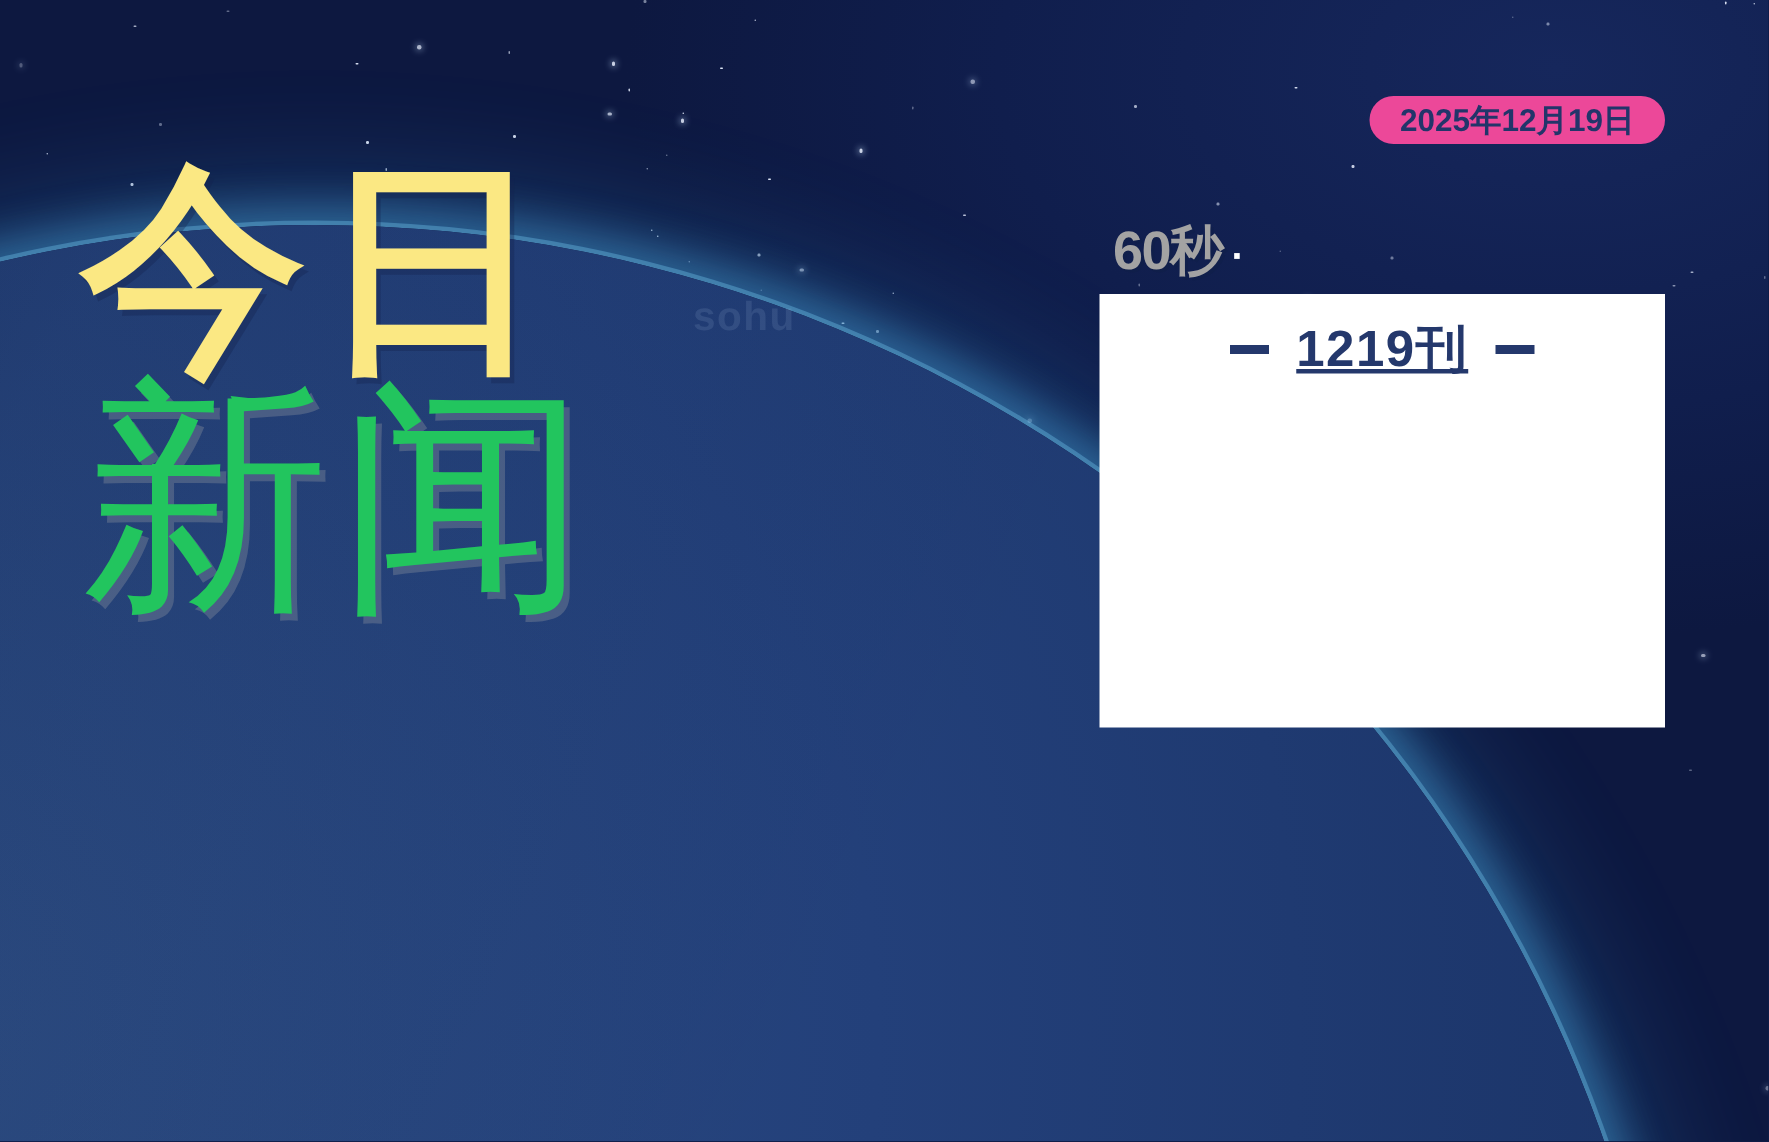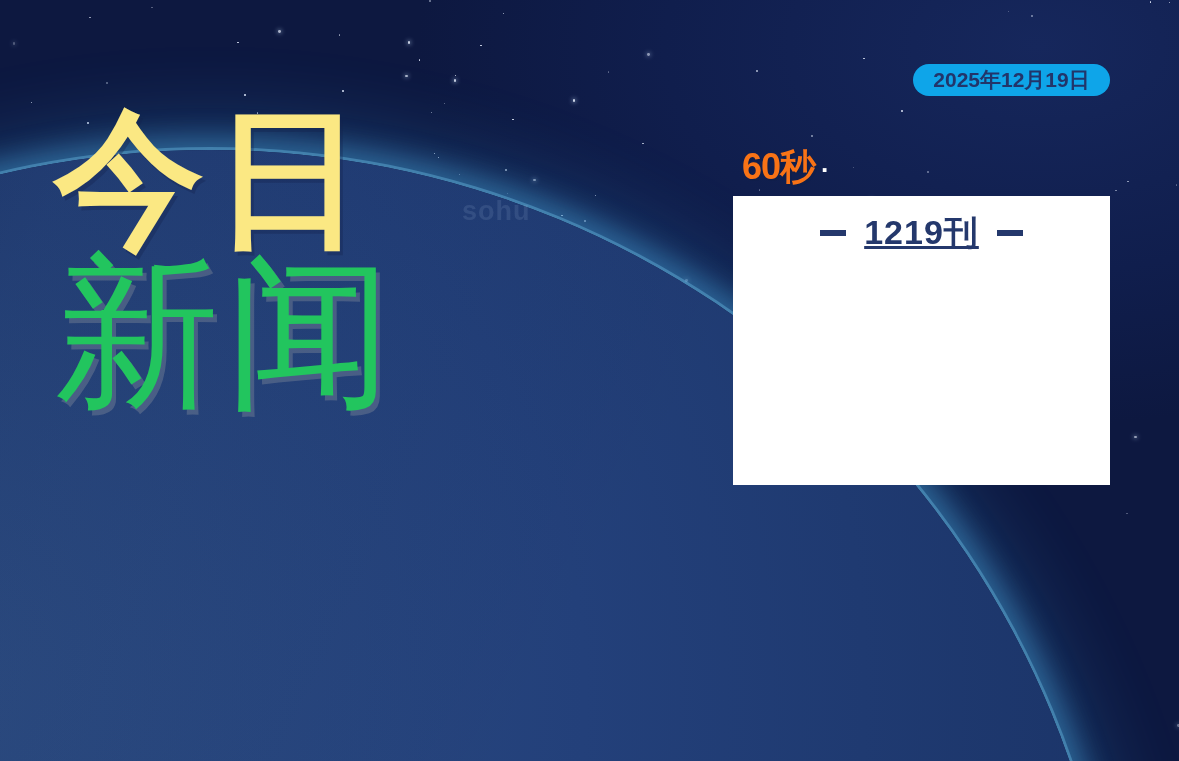--- a/index.html
+++ b/index.html
@@ -118,32 +118,32 @@
   .title-line2 {
     font-size:166px; line-height:170px; font-weight:400;
     color:#22c55e; letter-spacing:6px; margin-top:-6px;
     text-shadow:4px 5px 0 rgba(120,130,150,0.45);
   }
 
   
   .date-pill {
     position:absolute; left:913px; top:64px;
     width:197px; height:32px;
-    background:#0ea5e9; border-radius:16px;
+    background:#ec4899; border-radius:16px;
     display:flex; align-items:center; justify-content:center;
     color:#22356a; font-size:21px; font-weight:700; letter-spacing:0px;
   }
 
   
   .tagline {
     position:absolute; left:742px; top:143px;
     display:flex; align-items:baseline; white-space:nowrap;
   }
   .tagline .sec {
-    font-size:36px; font-weight:700; color:#f97316;
+    font-size:36px; font-weight:700; color:#a3a3a3;
     text-shadow:2px 2px 0 rgba(16,30,72,0.45);
     letter-spacing:-1px;
   }
   .tagline .dot {
     font-size:26px; font-weight:700; color:#ffffff; margin:0 4px 0 6px;
   }
   .tagline .txt {
     font-size:28px; font-weight:700; color:#ffffff; letter-spacing:1px;
     text-shadow:2px 2px 0 rgba(16,30,72,0.40);
   }

